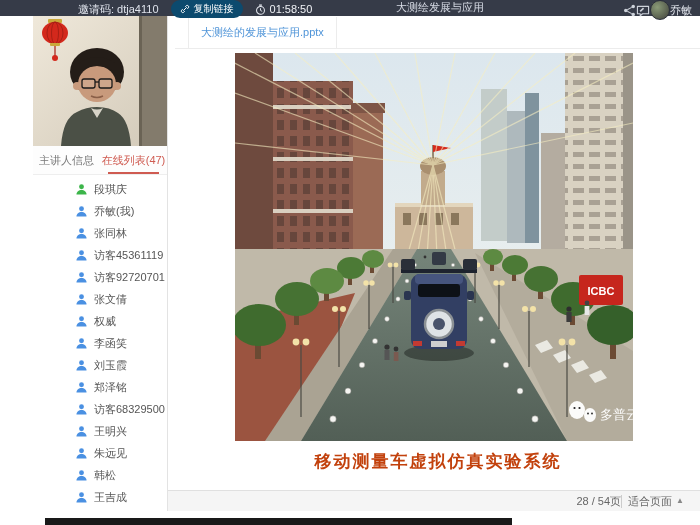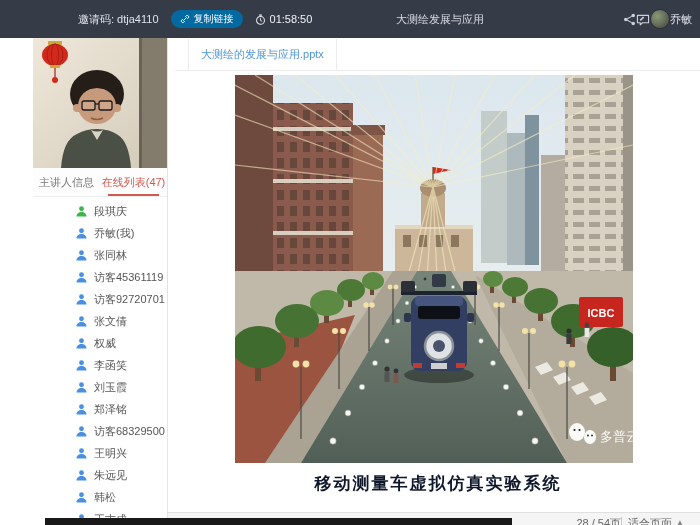--- a/index.html
+++ b/index.html
@@ -1,22 +1,22 @@
 <!DOCTYPE html>
 <html><head>
 <meta charset="utf-8">
 <style>
   html,body{margin:0;padding:0;}
   body{width:700px;height:525px;overflow:hidden;font-family:"Liberation Sans",sans-serif;background:#fff;}
   .app{position:relative;width:700px;height:525px;background:#fff;}
 
   
-  .topbar{height:38px;background:#363b48;display:flex;align-items:center;color:#dfe3ec;font-size:11px;position:relative;}
+  .topbar{height:16px;background:#363b48;display:flex;align-items:flex-start;color:#dfe3ec;font-size:11px;position:relative;}
   .tb-left{display:flex;align-items:center;gap:12px;margin-left:78px;}
-  .copy-btn{display:flex;align-items:center;gap:4px;background:#0369a1;color:#fff;border:none;border-radius:10px;height:18px;padding:0 9px;font-size:10px;cursor:pointer;font-family:inherit;}
+  .copy-btn{display:flex;align-items:center;gap:4px;background:#0c4a6e;color:#fff;border:none;border-radius:10px;height:18px;padding:0 9px;font-size:10px;cursor:pointer;font-family:inherit;}
   .timer{display:flex;gap:4px;align-items:center;color:#f0f2f6;}
   .tb-title{position:absolute;left:440px;transform:translateX(-50%);color:#d8dce6;white-space:nowrap;}
   .tb-right{margin-left:auto;display:flex;align-items:center;gap:0;padding-right:8px;}
   .tb-right .ic{display:flex;align-items:center;cursor:pointer;}
   .avatar{width:18px;height:18px;border-radius:50%;background:radial-gradient(circle at 35% 35%,#8a9a77,#53584a 75%);border:1px solid #2b2f3a;}
   .uname{color:#e6e9f0;}
 
   
   .body-row{display:flex;height:495px;}
 
@@ -35,21 +35,21 @@
   .p-icon.member{fill:#4a90e2;}
   .nm{white-space:nowrap;overflow:hidden;text-overflow:ellipsis;}
 
   
   .main{flex:1;display:flex;flex-direction:column;background:#fff;min-width:0;}
   .doc-tabs{height:32px;min-height:32px;border-bottom:1px solid #ececec;display:flex;align-items:center;background:#fff;margin-left:7px;}
   .doc-tab{margin-left:13px;height:31px;display:flex;align-items:center;padding:0 12px;font-size:11px;color:#4f94d8;border-left:1px solid #ececec;border-right:1px solid #ececec;cursor:pointer;white-space:nowrap;}
   .slide-area{flex:1;display:flex;flex-direction:column;align-items:center;padding-top:4px;overflow:hidden;}
   .slide-img{width:398px;height:388px;}
   .slide-img svg{display:block;}
-  .caption{margin-top:9px;font-size:17px;font-weight:bold;color:#0f172a;letter-spacing:2px;white-space:nowrap;margin-left:8px;}
+  .caption{margin-top:9px;font-size:17px;font-weight:bold;color:#c2410c;letter-spacing:2px;white-space:nowrap;margin-left:8px;}
   .pagebar{height:20px;min-height:20px;background:#f5f5f5;border-top:1px solid #e0e0e0;display:flex;align-items:center;justify-content:flex-end;font-size:11px;color:#666;padding-right:10px;}
   .vdiv{width:1px;height:13px;background:#ccc;}
   .fit-btn{background:none;border:none;font-size:11px;color:#666;display:flex;align-items:center;gap:4px;cursor:pointer;font-family:inherit;}
   .caret{font-size:8px;color:#888;line-height:1;}
 
   .taskbar-strip{position:absolute;left:45px;top:518px;width:467px;height:7px;background:#191919;}
 </style>
 </head>
 <body>
 

